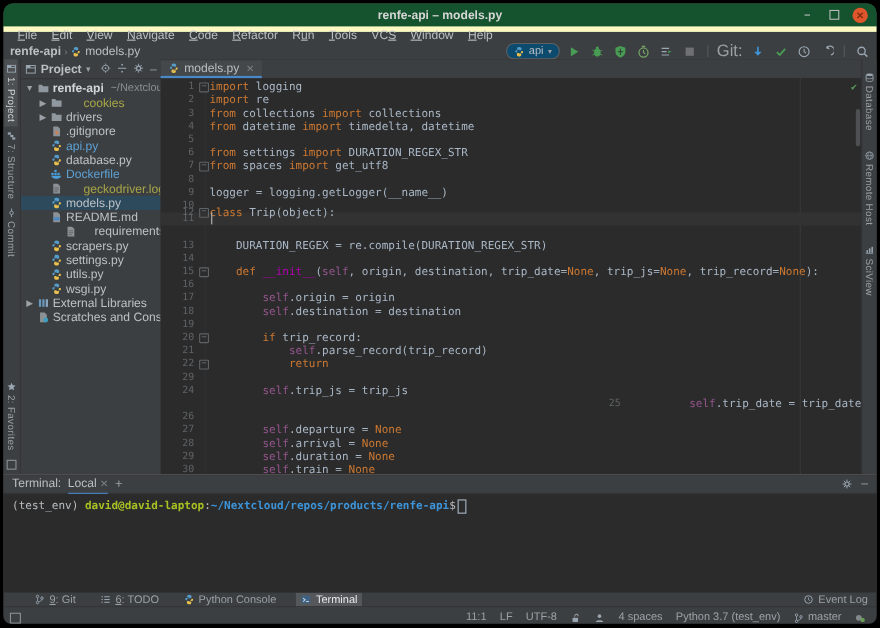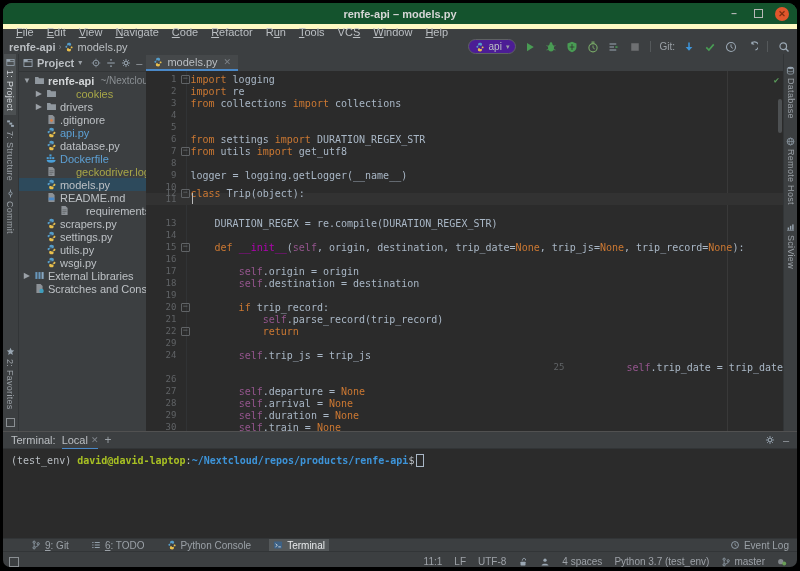--- a/index.html
+++ b/index.html
@@ -17,25 +17,25 @@
   .wc.close{background:#e0562c;border-radius:50%;color:#7e2d10;font-weight:bold;font-size:9px;}
   
   #menubar{position:absolute;left:0;top:21px;width:100%;height:15px;display:flex;align-items:center;padding-left:7px;gap:1px;}
   .menu-item{font-size:11px;color:#bbbfc3;padding:0 6px;}
   .menu-item u{text-decoration:underline;}
   
   #navbar{position:absolute;left:0;top:36px;width:100%;height:15px;display:flex;align-items:center;padding:0 6px;box-sizing:border-box;}
   #breadcrumbs{display:flex;align-items:center;gap:3px;font-size:11px;color:#bbbfc3;}
   .crumb-sep{color:#7d8288;font-size:9px;}
   #toolbar{margin-left:auto;display:flex;align-items:center;gap:6px;}
-  #run-combo{display:flex;align-items:center;gap:4px;background:#4c1d95;border:1px solid #5e6163;
+  #run-combo{display:flex;align-items:center;gap:4px;background:#0c4a6e;border:1px solid #5e6163;
     border-radius:8px;height:13px;padding:0 6px;font-size:10px;color:#bbbfc3;}
   .tb-btn{display:flex;align-items:center;justify-content:center;width:15px;height:15px;}
   .tb-sep{width:1px;height:11px;background:#55595b;margin:0 2px;}
-  .tb-label{font-size:10px;color:#9aa0a6;}
+  .tb-label{font-size:15px;color:#9aa0a6;}
   .icon{display:inline-flex;align-items:center;justify-content:center;line-height:0;}
   
   #main{position:absolute;left:0;top:51px;width:100%;height:377px;display:flex;}
   .stripe{background:#3c3f41;display:flex;flex-direction:column;align-items:center;}
   #stripe-left{width:15px;border-right:1px solid #323537;}
   #stripe-right{width:13px;border-left:1px solid #323537;margin-left:auto;}
   .stripe-item{display:flex;flex-direction:column;align-items:center;gap:3px;padding:4px 1px;}
   .stripe-item.active{background:#4c5052;}
   .stripe-label{writing-mode:vertical-rl;font-size:9px;color:#9aa0a6;letter-spacing:.3px;}
   .stripe-item.active .stripe-label{color:#d0d4d8;}
@@ -537,37 +537,38 @@
             <span class="code-text"><span class="seg-k">import</span><span class="seg-p"> re</span></span>
           </div>
           <div class="code-line" style="top: 26px;">
             <span class="gutter-num">3</span>
             <span class="fold-col"></span>
             <span class="code-text"><span class="seg-k">from</span><span class="seg-p"> collections </span><span class="seg-k">import</span><span class="seg-p"> collections</span></span>
           </div>
           <div class="code-line" style="top: 38px;">
             <span class="gutter-num">4</span>
             <span class="fold-col"></span>
+            <span class="code-text"><span class="seg-k">from</span><span class="seg-p"> datetime </span><span class="seg-k">import</span><span class="seg-p"> timedelta, datetime</span></span>
           </div>
           <div class="code-line" style="top: 50px;">
             <span class="gutter-num">5</span>
             <span class="fold-col"></span>
             <span class="code-text"></span>
           </div>
           <div class="code-line" style="top: 62px;">
             <span class="gutter-num">6</span>
             <span class="fold-col"></span>
             <span class="code-text"><span class="seg-k">from</span><span class="seg-p"> settings </span><span class="seg-k">import</span><span class="seg-p"> DURATION_REGEX_STR</span></span>
           </div>
           <div class="code-line" style="top: 74px;">
             <span class="gutter-num">7</span>
             <span class="fold-col">
               <span class="fold-box">–</span>
             </span>
-            <span class="code-text"><span class="seg-k">from</span><span class="seg-p"> utils </span><span class="seg-k">import</span><span class="seg-p"> get_utf8</span></span>
+            <span class="code-text"><span class="seg-k">from</span><span class="seg-p"> spaces </span><span class="seg-k">import</span><span class="seg-p"> get_utf8</span></span>
           </div>
           <div class="code-line" style="top: 86px;">
             <span class="gutter-num">8</span>
             <span class="fold-col"></span>
             <span class="code-text"></span>
           </div>
           <div class="code-line" style="top: 98px;">
             <span class="gutter-num">9</span>
             <span class="fold-col"></span>
             <span class="code-text"><span class="seg-p">logger = logging.getLogger(__name__)</span></span>

